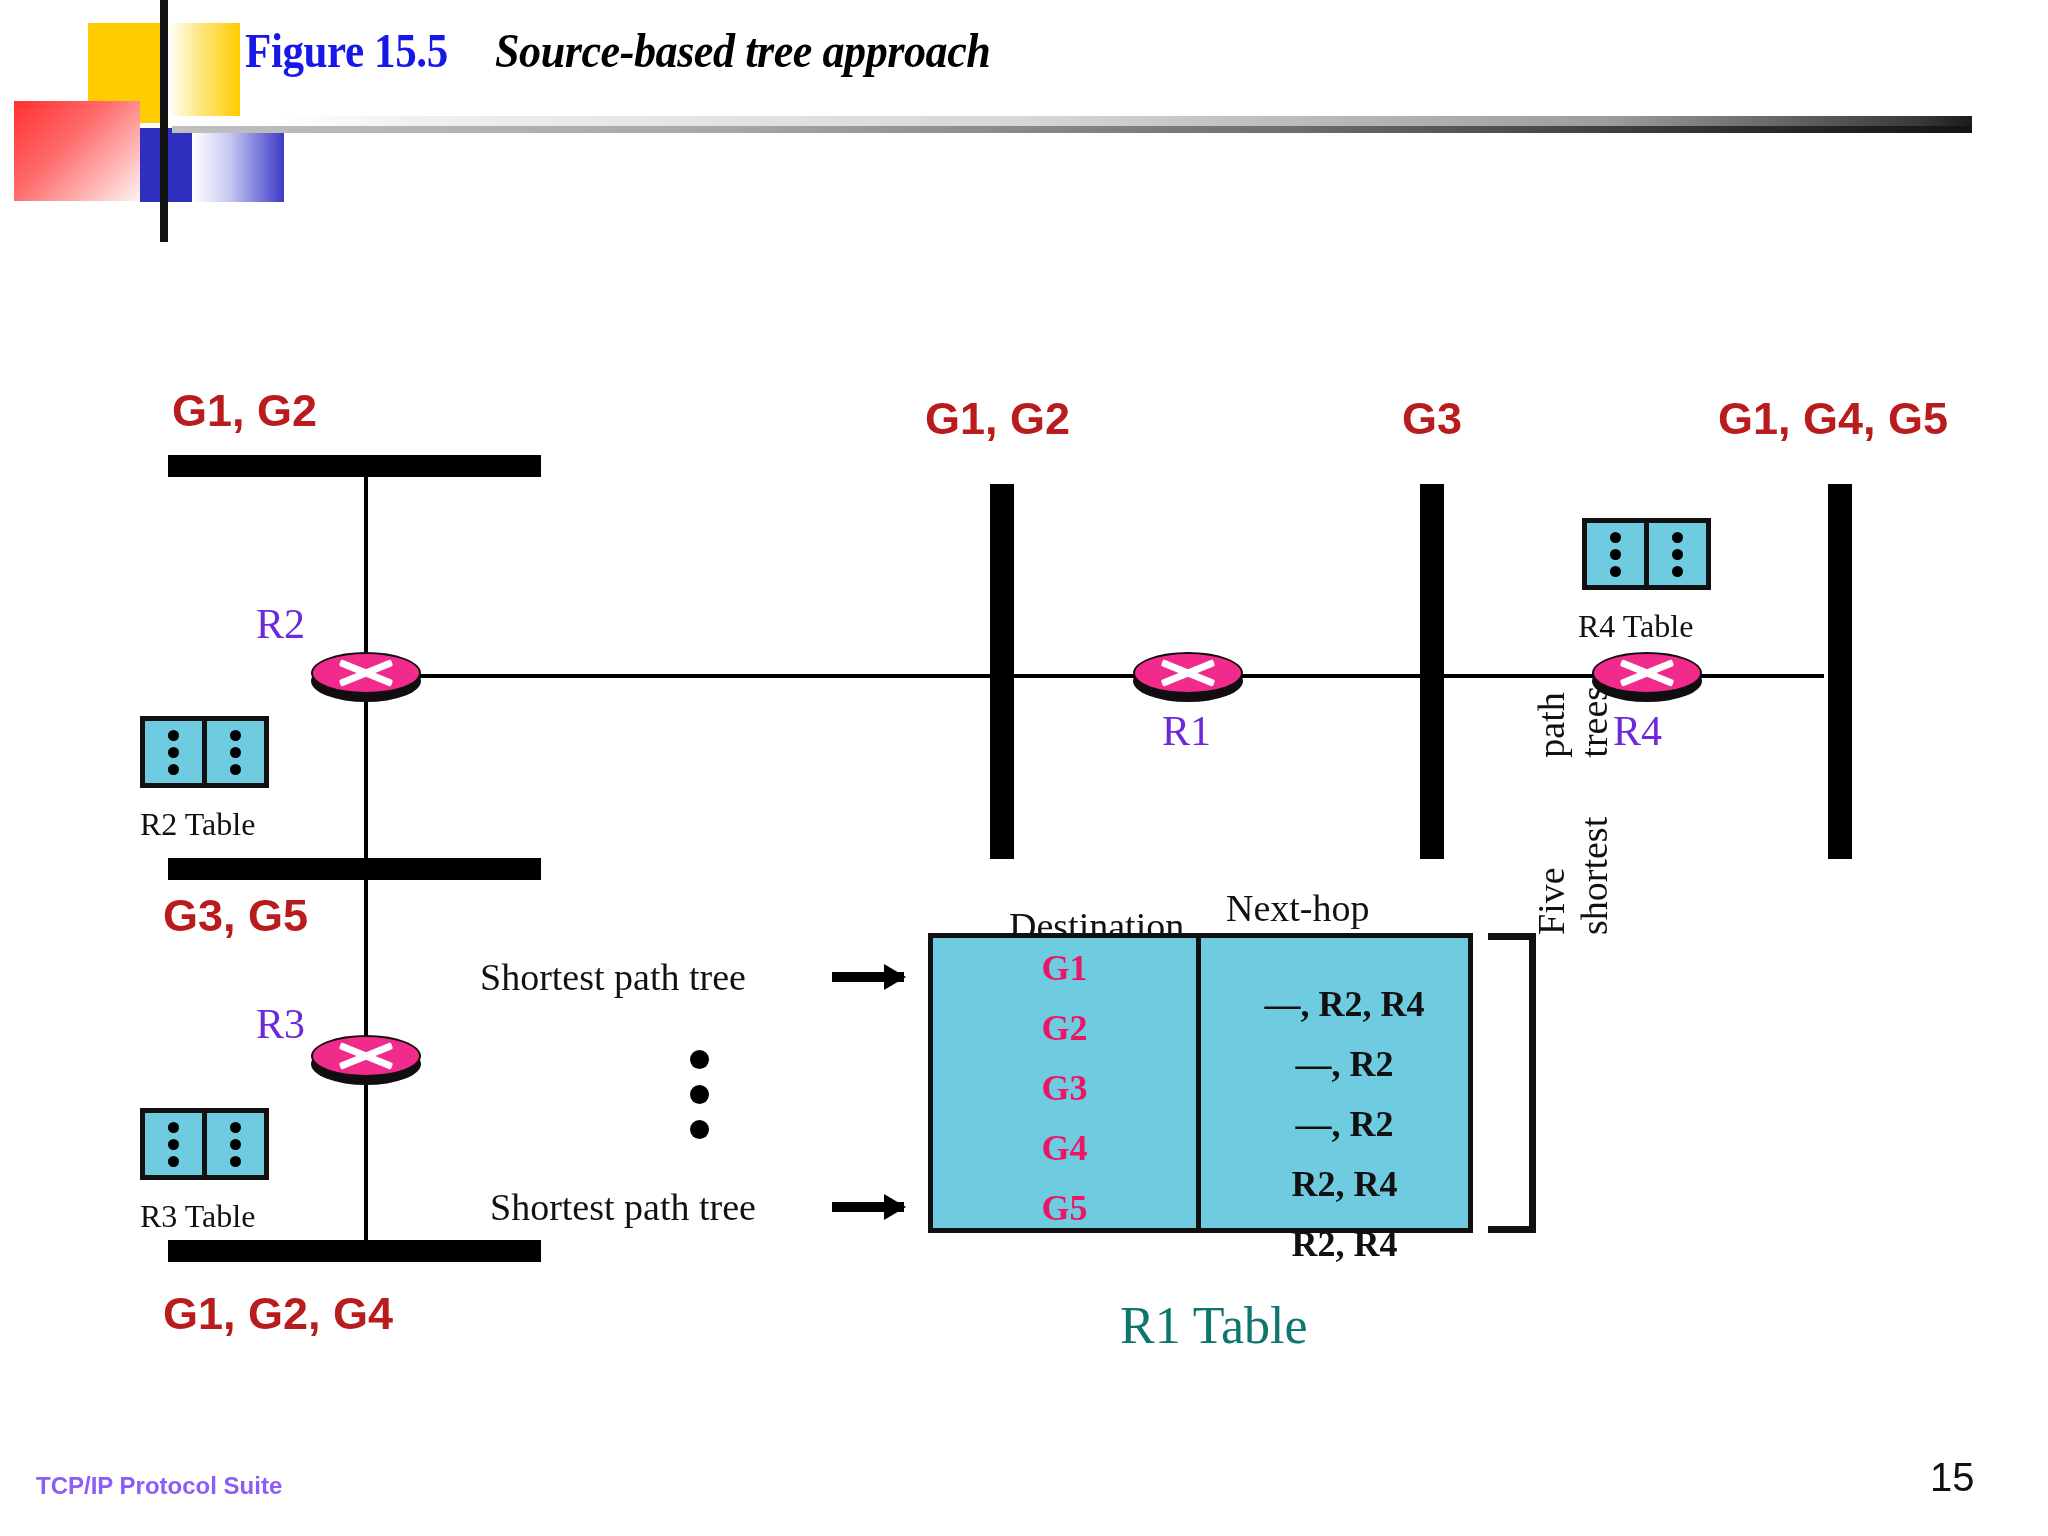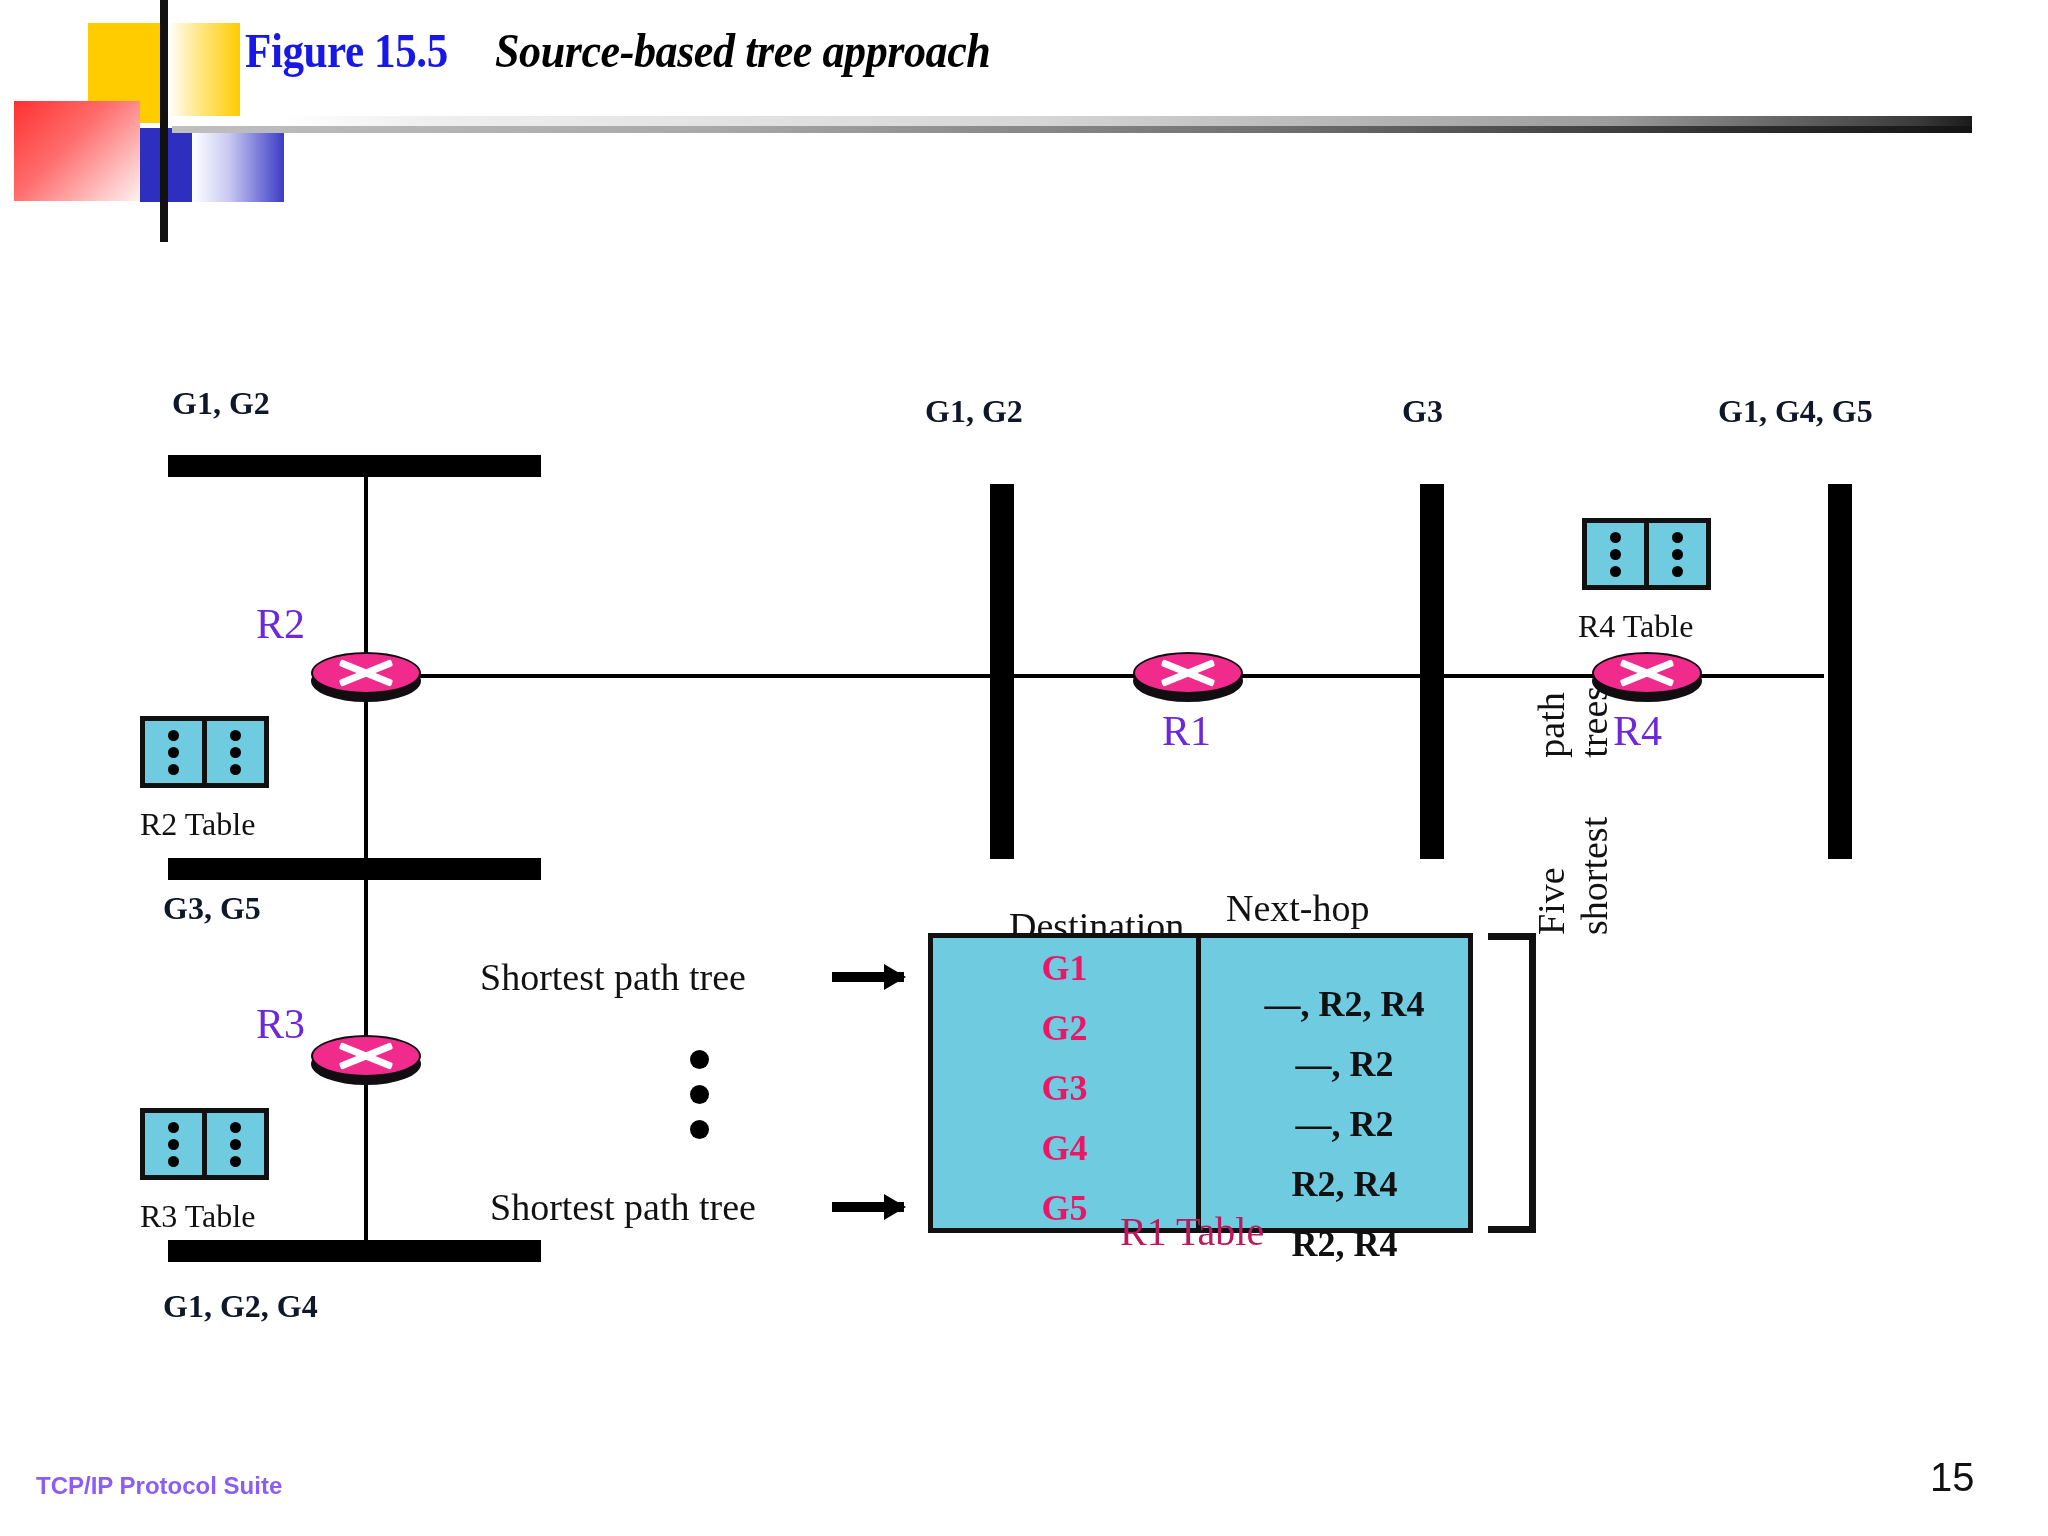--- a/index.html
+++ b/index.html
@@ -76,24 +76,24 @@
     letter-spacing: -0.5px;
     transform: scaleX(0.90);
     transform-origin: left bottom;
   }
 
   
   #diagram { position: absolute; left: 0; top: 0; width: 2048px; height: 1420px; }
 
   .grp-label {
     position: absolute;
-    color: #0f172a;
-    font-family: Liberation Serif, serif;
+    color: #b91c1c;
+    font-family: Liberation Sans, sans-serif;
     font-weight: bold;
-    font-size: 32px;
+    font-size: 45px;
     white-space: nowrap;
   }
 
   .hbus {                       
     position: absolute;
     background: #000000;
     height: 22px;
   }
   .vbus {                       
     position: absolute;
@@ -157,22 +157,22 @@
   }
   .r1-dest {
     color:#EC1566; font-family:"Liberation Serif", serif;
     font-weight: bold; font-size: 36px;
   }
   .r1-next {
     color:#111111; font-family:"Liberation Serif", serif;
     font-weight: bold; font-size: 36px; white-space:nowrap;
   }
   #r1-caption {
-    position: absolute; left: 1120px; top: 1208px;
-    font-family:"Liberation Serif", serif; font-size: 40px; color:#be185d;
+    position: absolute; left: 1120px; top: 1296px;
+    font-family:"Liberation Serif", serif; font-size: 52px; color:#0f766e;
   }
 
   
   .spt-label {
     position:absolute; font-family:"Liberation Serif", serif;
     font-size: 38px; color:#111111; white-space: nowrap;
   }
   .arrow { position:absolute; height: 10px; background:#000; }
   .arrow::after {
     content:""; position:absolute; right:-2px; top:50%;

